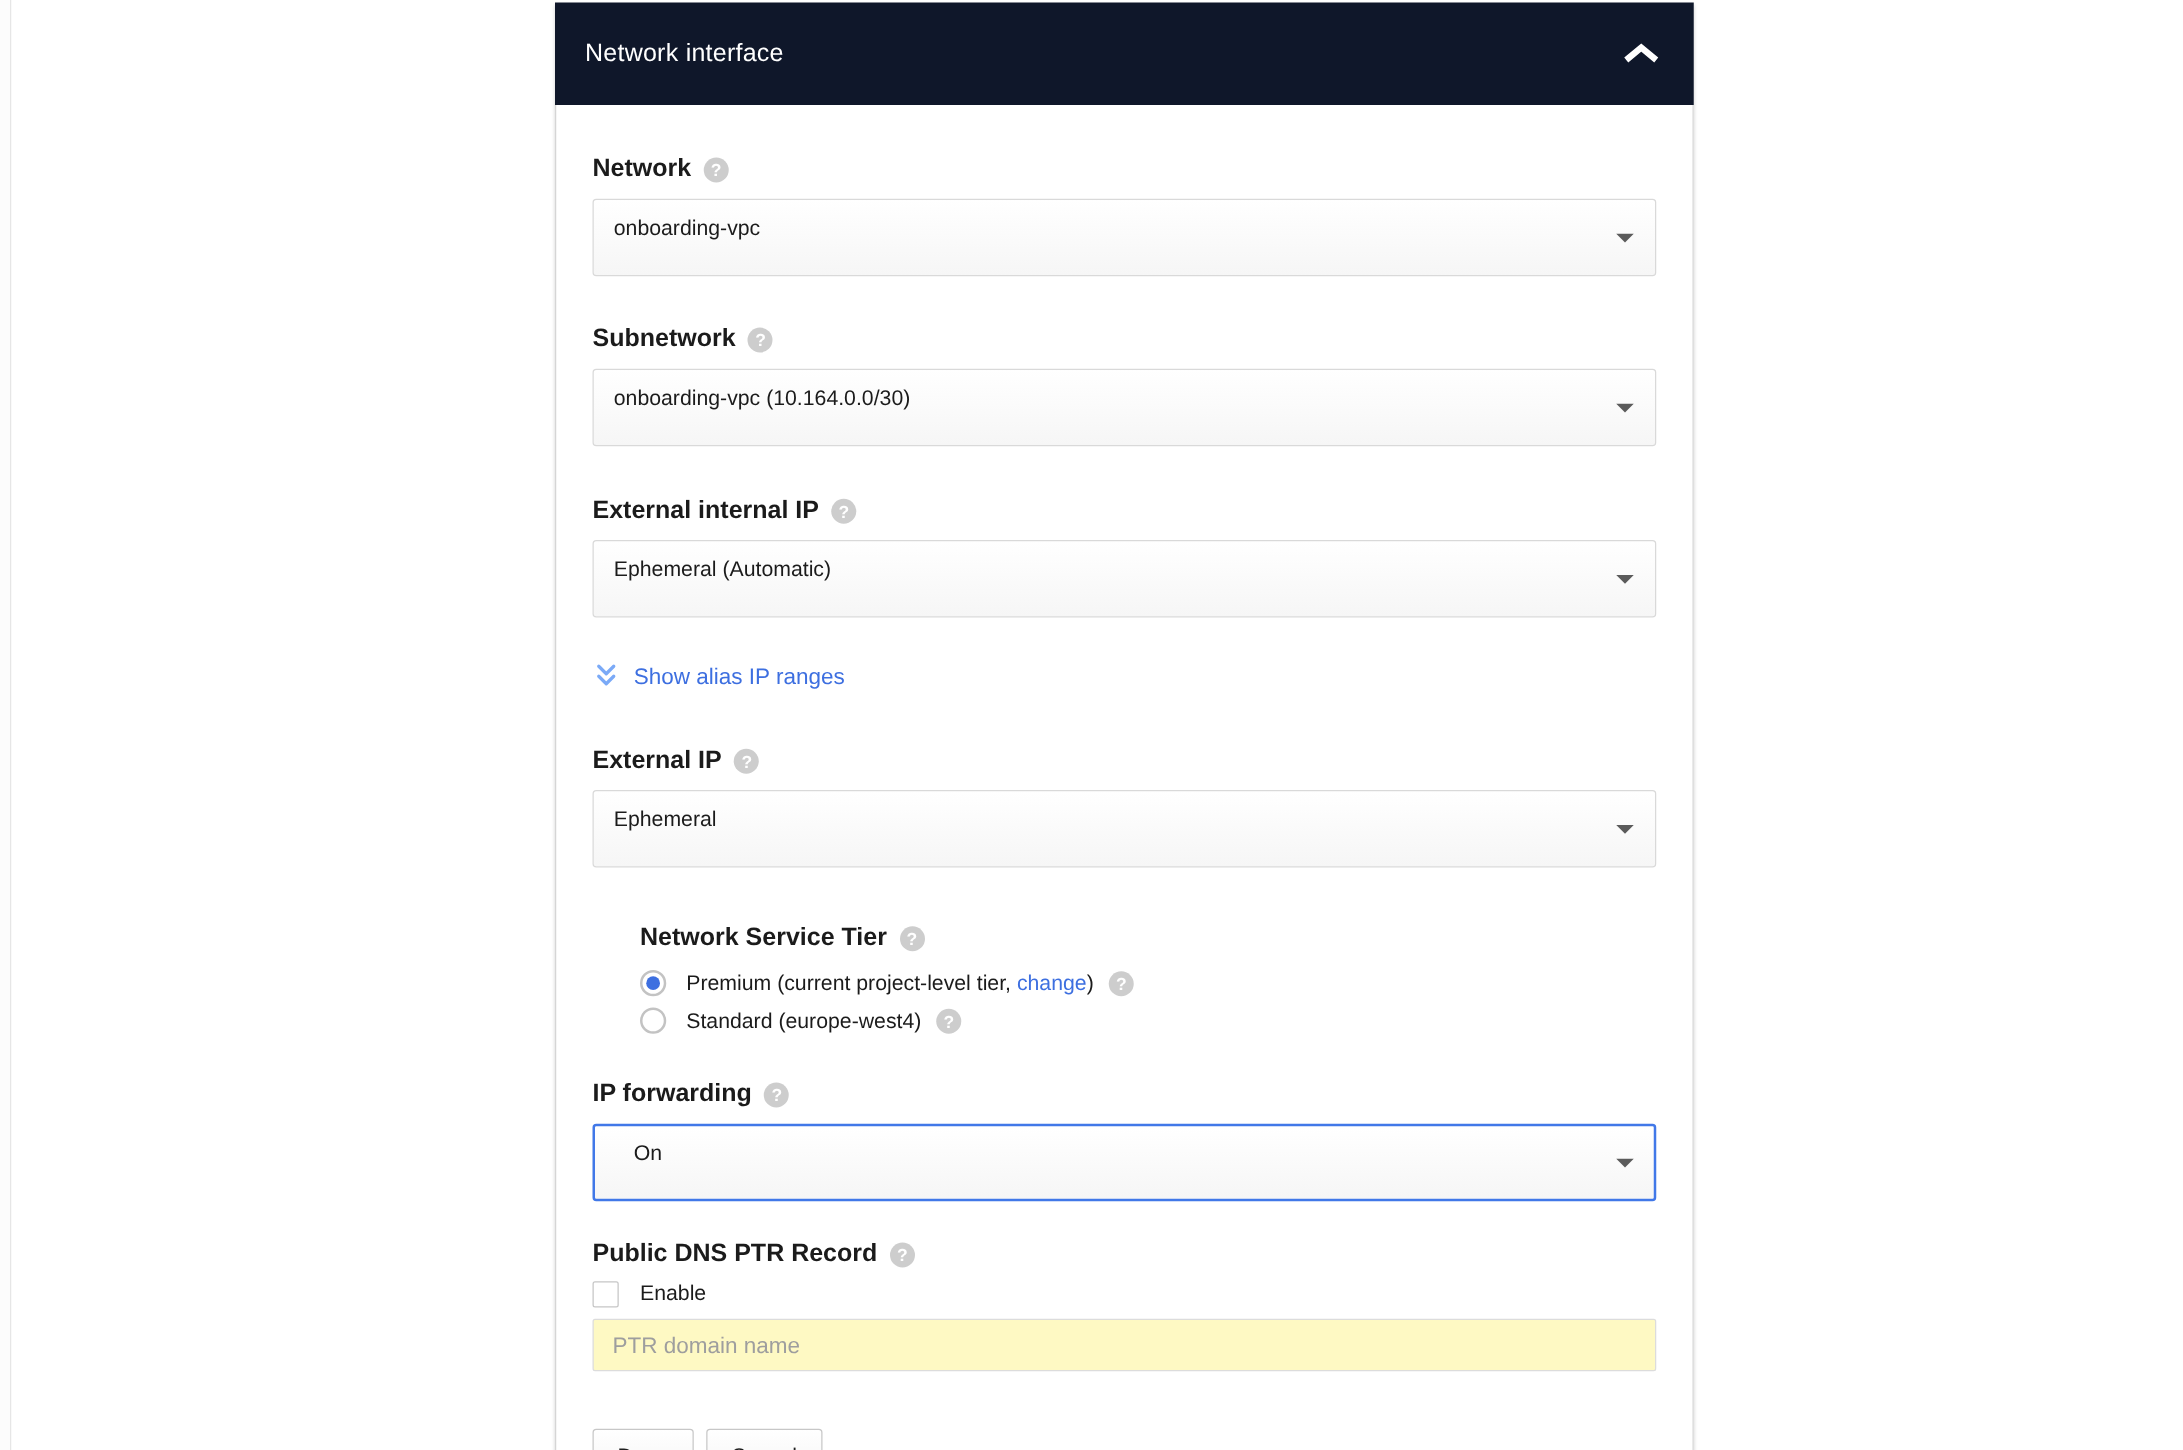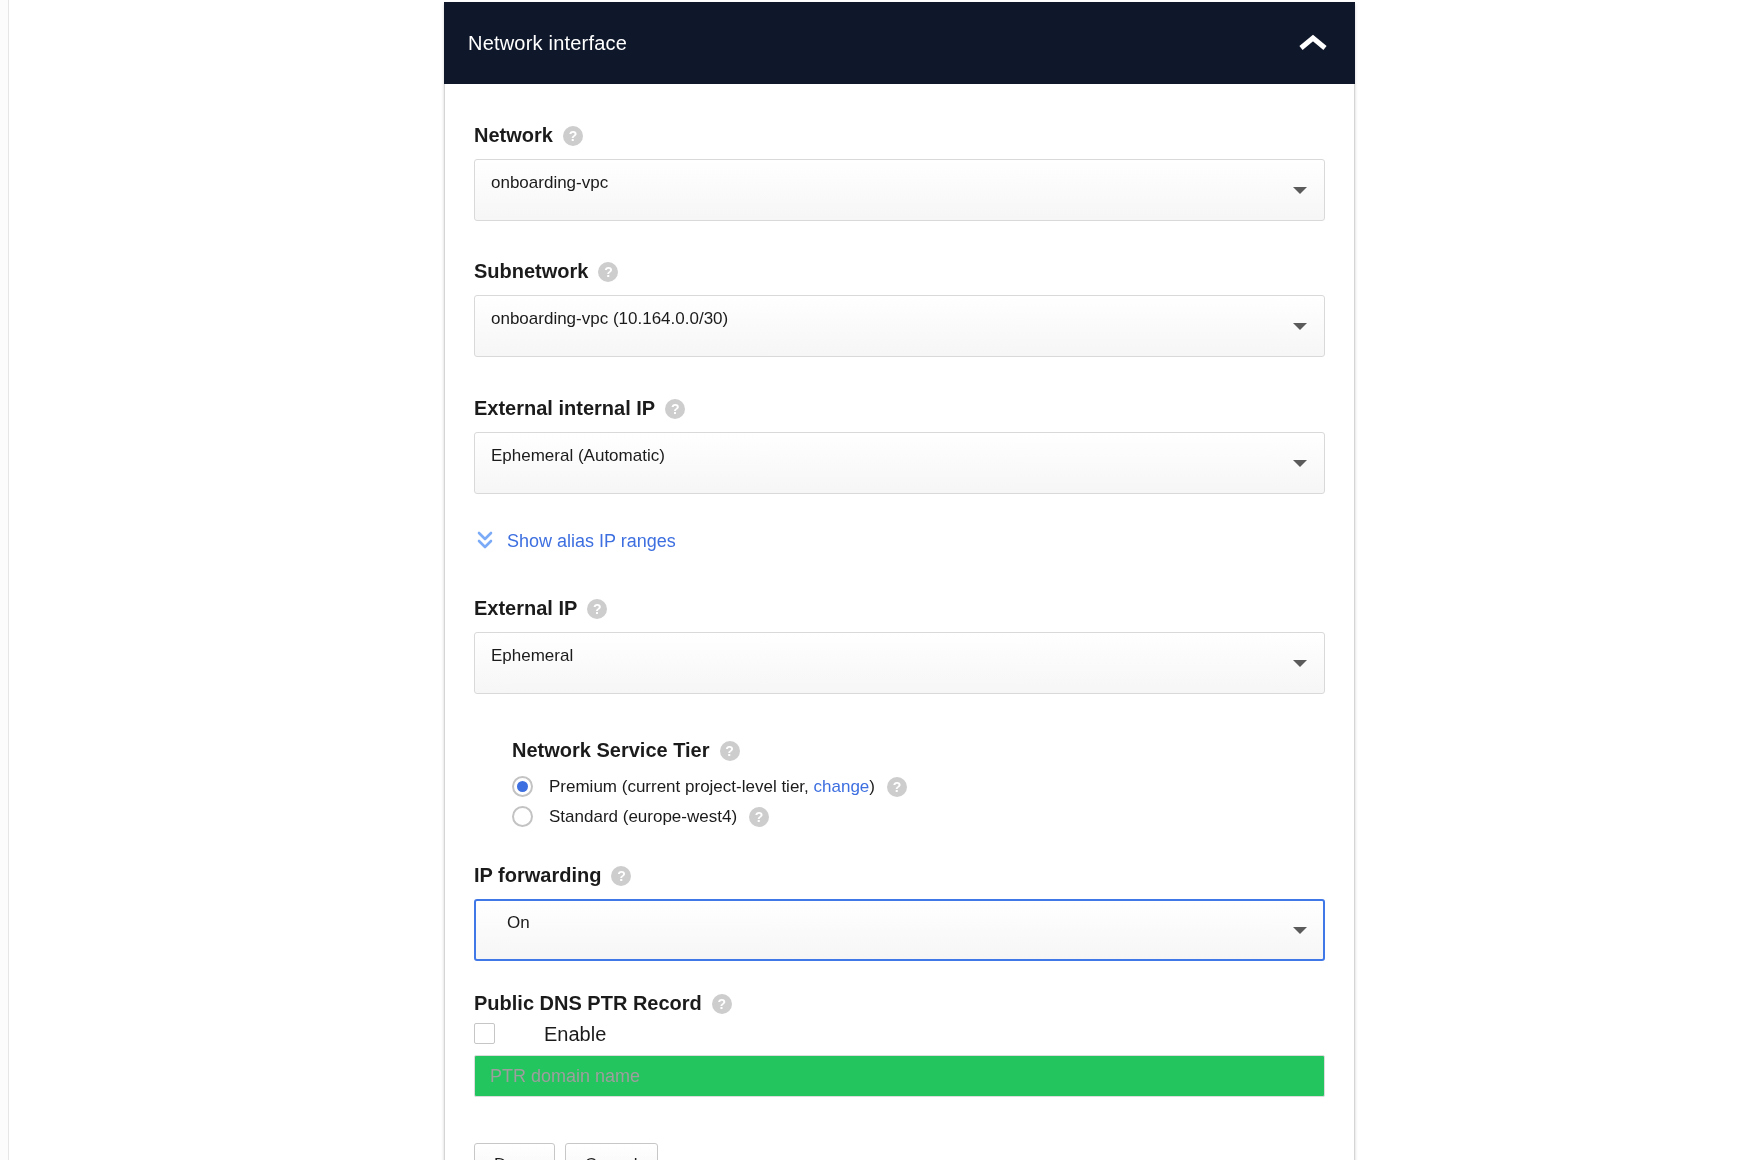--- a/index.html
+++ b/index.html
@@ -64,27 +64,27 @@
     width:21px;height:21px;border-radius:50%;border:2px solid #c3c3c3;
     box-sizing:border-box;margin-right:16px;position:relative;flex:none;background:#fff;cursor:pointer;
   }
   .radio.checked::after{
     content:"";position:absolute;left:50%;top:50%;width:11px;height:11px;
     margin:-5.5px 0 0 -5.5px;border-radius:50%;background:#3d6fe0;
   }
   .change-link{color:#3d6fe0;cursor:pointer;}
   .radio-row .help-icon{margin-left:12px;}
 
-  .checkbox-row{display:flex;margin:8px 0 8px 0;font-size:20px;height:24px;gap:32px;}
+  .checkbox-row{display:flex;align-items:center;margin:8px 0 8px 0;font-size:17px;height:24px;}
   .checkbox{
     width:21px;height:21px;border:1px solid #c6c6c6;border-radius:2px;background:#fff;
     margin-right:17px;box-sizing:border-box;flex:none;cursor:pointer;
   }
   .ptr-input{
-    box-sizing:border-box;width:100%;height:42px;background:#22c55e;
+    box-sizing:border-box;width:100%;height:42px;background:#fef9c3;
     border:1px solid #dcdcdc;border-radius:2px;font-size:18px;padding:0 15px;
     color:#1b1b1b;font-family:inherit;outline:none;
   }
   .ptr-input::placeholder{color:#9e9e9e;}
 
   .button-row{margin-top:46px;display:flex;gap:10px;}
   .btn{
     height:43px;padding:0 19px;background:linear-gradient(#ffffff,#f4f4f4);
     border:1px solid #c7c7c7;border-radius:3px;font-size:17px;color:#1f1f1f;
     font-family:inherit;cursor:pointer;

